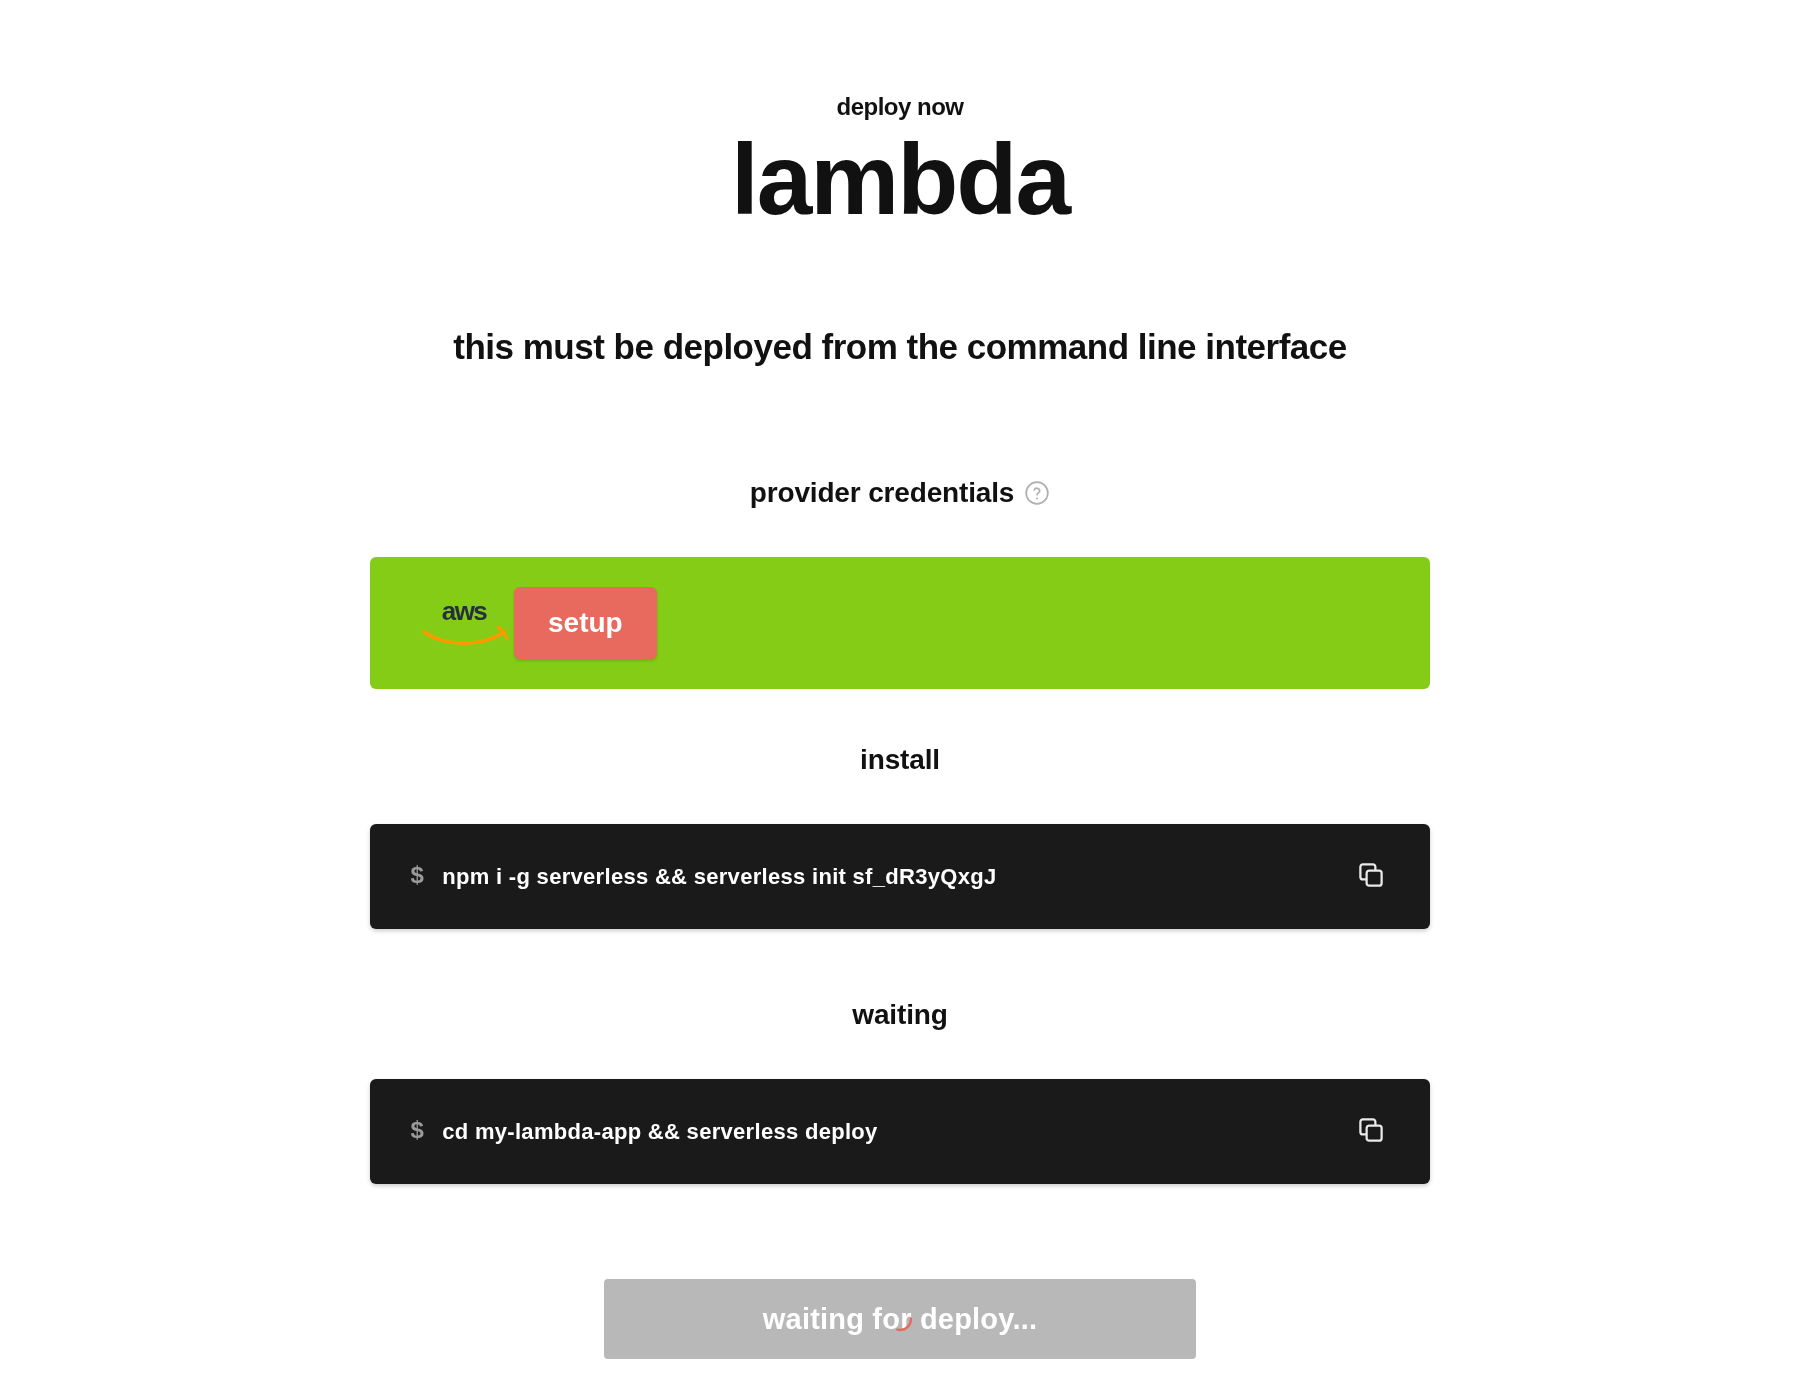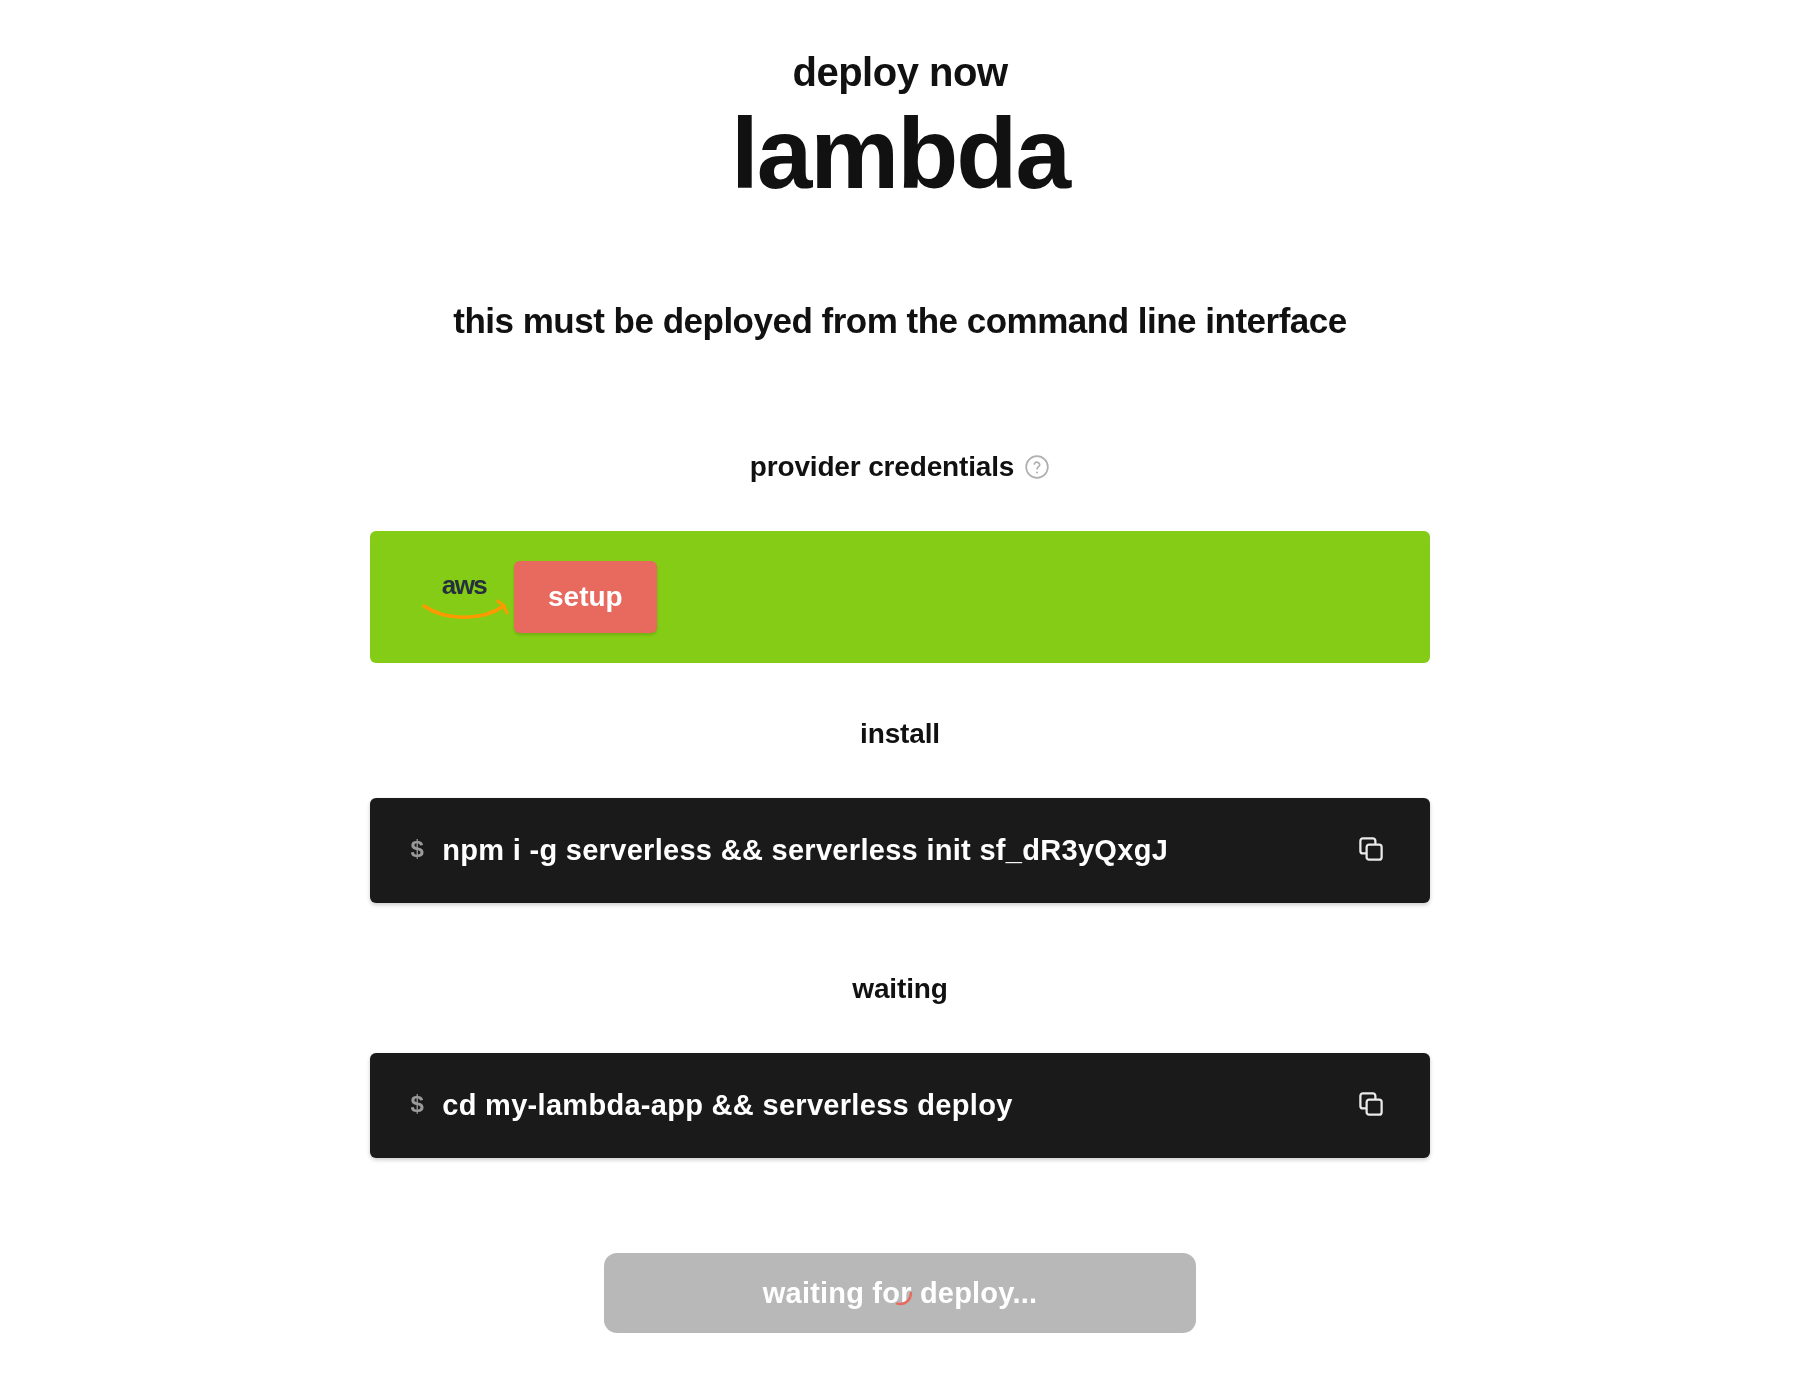--- a/index.html
+++ b/index.html
@@ -9,25 +9,26 @@
       width: 1800px;
       height: 1400px;
       display: flex;
       flex-direction: column;
       align-items: center;
       padding-top: 50px;
       color: #111;
       letter-spacing: -0.01em;
     }
     .header-small {
-      font-size: 40px;
+      font-size: 24px;
       font-weight: 700;
       color: #111;
       margin-bottom: 6px;
       letter-spacing: -0.5px;
+      margin-top: 43px;
     }
     .header-large {
       font-size: 100px;
       font-weight: 700;
       color: #111;
       letter-spacing: -2px;
       line-height: 1.05;
     }
     .subtitle {
       font-size: 35px;
@@ -103,21 +104,21 @@
     }
     .prompt-symbol {
       font-family: "SFMono-Regular", Consolas, "Liberation Mono", Menlo, monospace;
       color: #9a9a9a;
       font-size: 24px;
       font-weight: 600;
       margin-right: 18px;
     }
     .cmd {
       font-family: -apple-system, BlinkMacSystemFont, "Segoe UI", Helvetica, Arial, sans-serif;
-      font-size: 29px;
+      font-size: 22px;
       font-weight: 600;
       letter-spacing: 0.3px;
       flex: 1 1 auto;
       color: #fff;
       white-space: nowrap;
       overflow: hidden;
     }
     .copy-btn {
       background: transparent;
       border: none;
@@ -127,21 +128,21 @@
       display: inline-flex;
       align-items: center;
     }
     .copy-btn svg { width: 30px; height: 30px; }
     .waiting-btn {
       margin-top: 95px;
       width: 592px;
       height: 80px;
       background: #b8b8b8;
       border: none;
-      border-radius: 13px;
+      border-radius: 4px;
       display: flex;
       align-items: center;
       justify-content: center;
       gap: 2px;
       cursor: default;
       position: relative;
     }
     .waiting-text {
       font-size: 29px;
       font-weight: 600;

